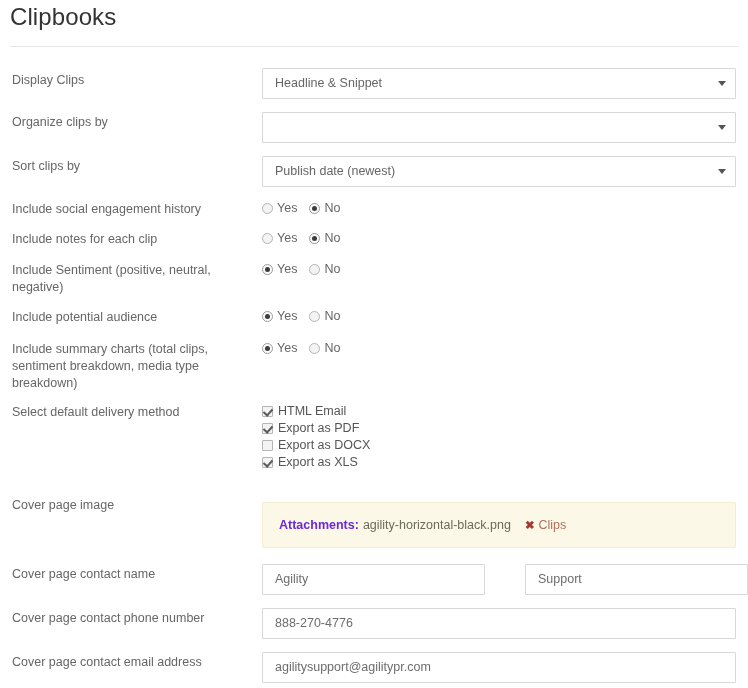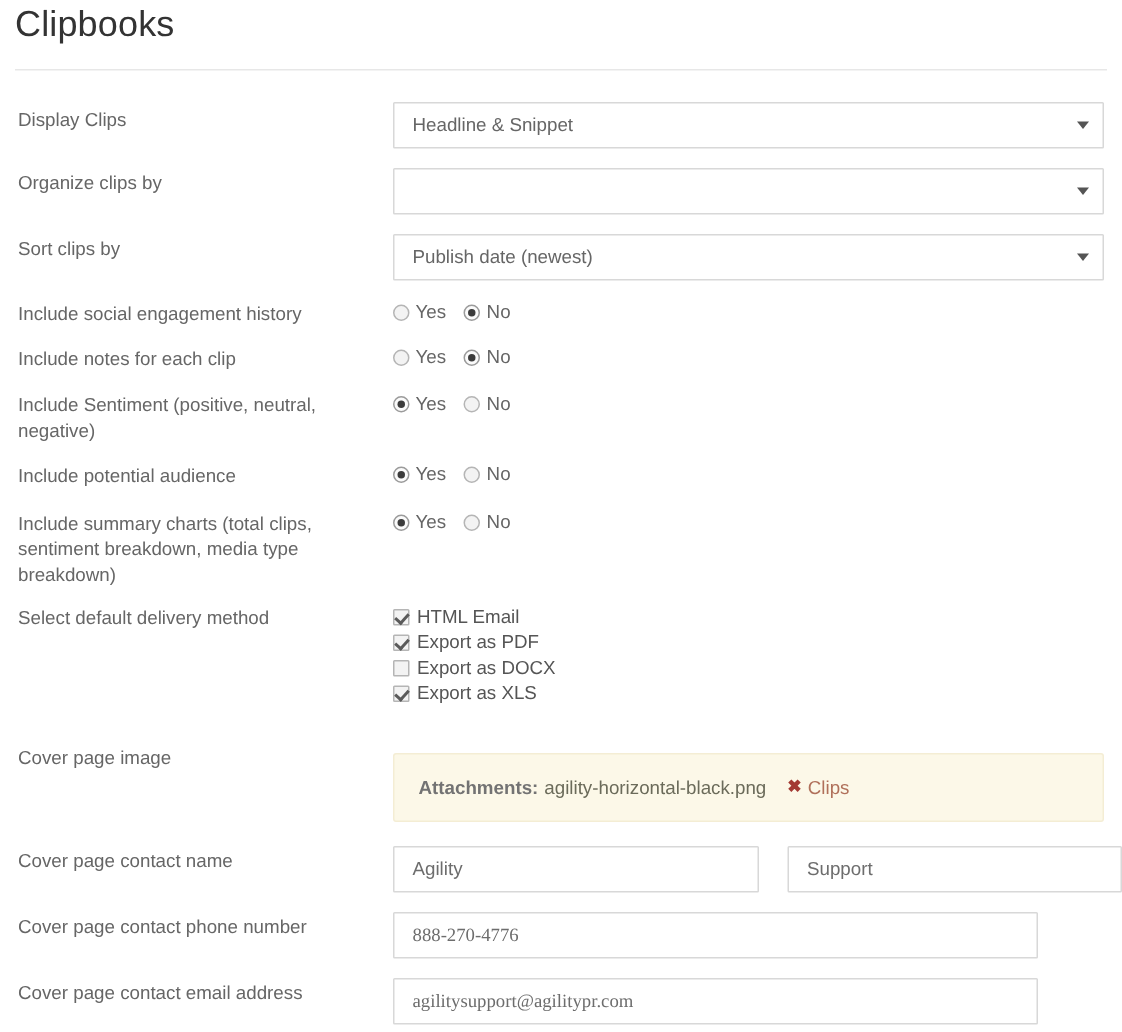--- a/index.html
+++ b/index.html
@@ -192,21 +192,21 @@
     left: 16px;
     top: 0;
     height: 44px;
     line-height: 44px;
     white-space: nowrap;
     font-size: 0;
   }
   .attach-label {
     font-size: 12.5px;
     font-weight: bold;
-    color: #737373;
+    color: #6d28d9;
     vertical-align: middle;
   }
   .attach-file {
     font-size: 12.5px;
     color: #6b6b5a;
     vertical-align: middle;
     margin-left: 4px;
   }
   .remove-link {
     margin-left: 14px;
@@ -238,22 +238,22 @@
   }
   .text-input .val {
     position: absolute;
     left: 12px;
     top: 0;
     line-height: 29px;
     font-size: 12.5px;
     color: #6d6d6d;
     white-space: nowrap;
   }
-  .w-full { width: 430px; font-family: Liberation Serif, serif; }
-  .w-half-a { width: 244px; }
+  .w-full { width: 474px; }
+  .w-half-a { width: 223px; }
   .w-half-b { width: 223px; }
 </style>
 </head>
 <body>
 
 <div id="page">
 
   <h1 class="page-title">Clipbooks</h1>
   <div class="title-divider"></div>
 

